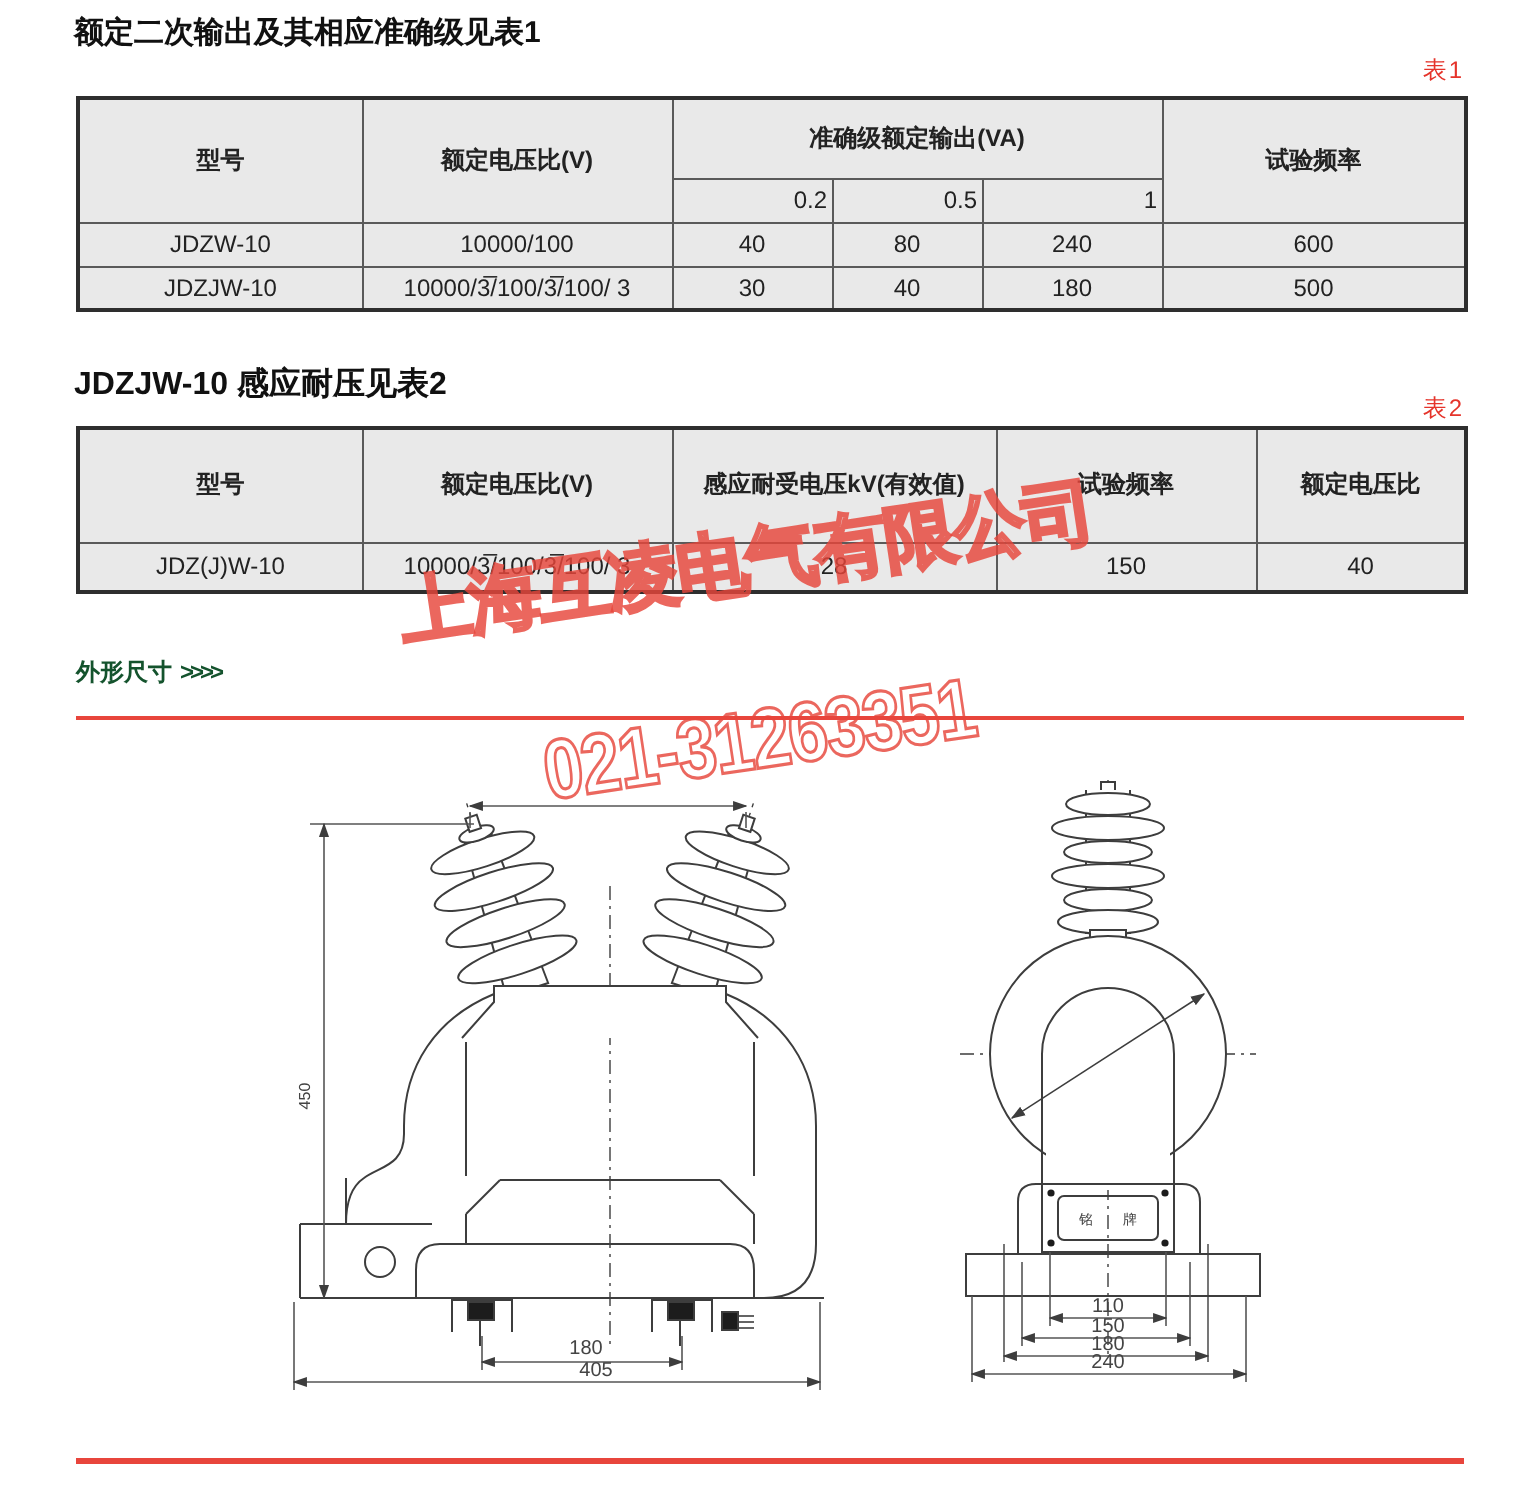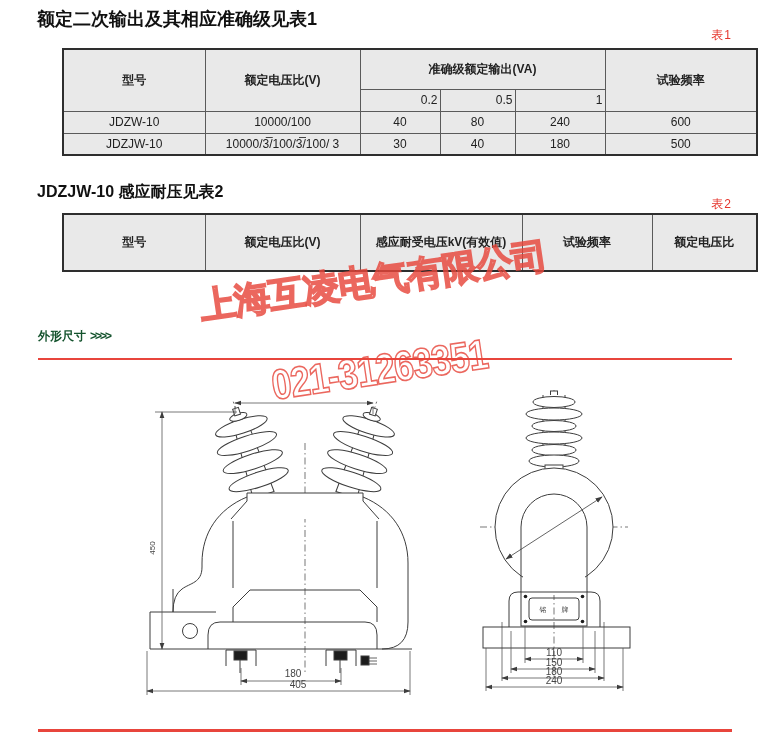--- a/index.html
+++ b/index.html
@@ -1,23 +1,23 @@
 <!DOCTYPE html>
 <html><head>
 <meta charset="utf-8">
 <style>
   html,body{margin:0;padding:0;}
   body{width:770px;height:748px;background:#fff;position:relative;overflow:hidden;
        font-family:"Liberation Sans","DejaVu Sans",sans-serif;color:#1c1c1c;}
   .abs{position:absolute;}
-  .doc-title{left:37px;top:7px;font-size:18px;font-weight:bold;color:#111;}
+  .doc-title{left:37px;top:7px;font-size:15px;font-weight:bold;color:#111;}
   .sub-title{left:37px;top:182px;font-size:16px;font-weight:bold;color:#111;}
   .tag{right:38px;font-size:12px;font-weight:normal;color:#e5342b;letter-spacing:1px;}
   table.spec{border-collapse:collapse;table-layout:fixed;width:694px;
-             font-size:12px;color:#222;border:2px solid #2e2e2e;margin-left:24px;}
+             font-size:12px;color:#222;border:2px solid #2e2e2e;}
   table.spec th,table.spec td{border:1px solid #5a5a5a;background:#e9e9e9;
              text-align:center;vertical-align:middle;padding:0 2px;overflow:hidden;}
   table.spec th{font-weight:bold;}
   table.spec th.sub{font-weight:normal;text-align:right;}
   .t1{left:38px;top:48px;}
   .t2{left:38px;top:213px;}
   .t1 tr.h1{height:40px;} .t1 tr.h2{height:22px;} .t1 tr.r{height:22px;}
   .t2 tr.h1{height:57px;} .t2 tr.r{height:25px;}
   .section-head{left:38px;top:328px;font-size:12px;font-weight:bold;color:#14532d;}
   .section-head .chev{letter-spacing:-2px;margin-left:4px;}
@@ -88,20 +88,27 @@
       <col style="width:105px">
     </colgroup>
   <tbody>
       <tr class="h1">
     <th>型号</th>
     <th>额定电压比(V)</th>
     <th>感应耐受电压kV(有效值)</th>
     <th>试验频率</th>
     <th>额定电压比</th>
   </tr>
+  <tr class="r">
+    <td>JDZ(J)W-10</td>
+    <td>10000/3̅/100/3̅/100/ 3</td>
+    <td>28</td>
+    <td>150</td>
+    <td>40</td>
+  </tr>
 </tbody>
   </table>
 
 <div class="abs section-head">
   <span>外形尺寸</span><span class="chev">&gt;&gt;&gt;&gt;</span>
 </div>
 <div class="abs redline" style="top:358px;"></div>
 
 <svg class="abs" style="left:130px;top:385px;" width="330" height="330" viewBox="0 0 330 330">
   <defs>

